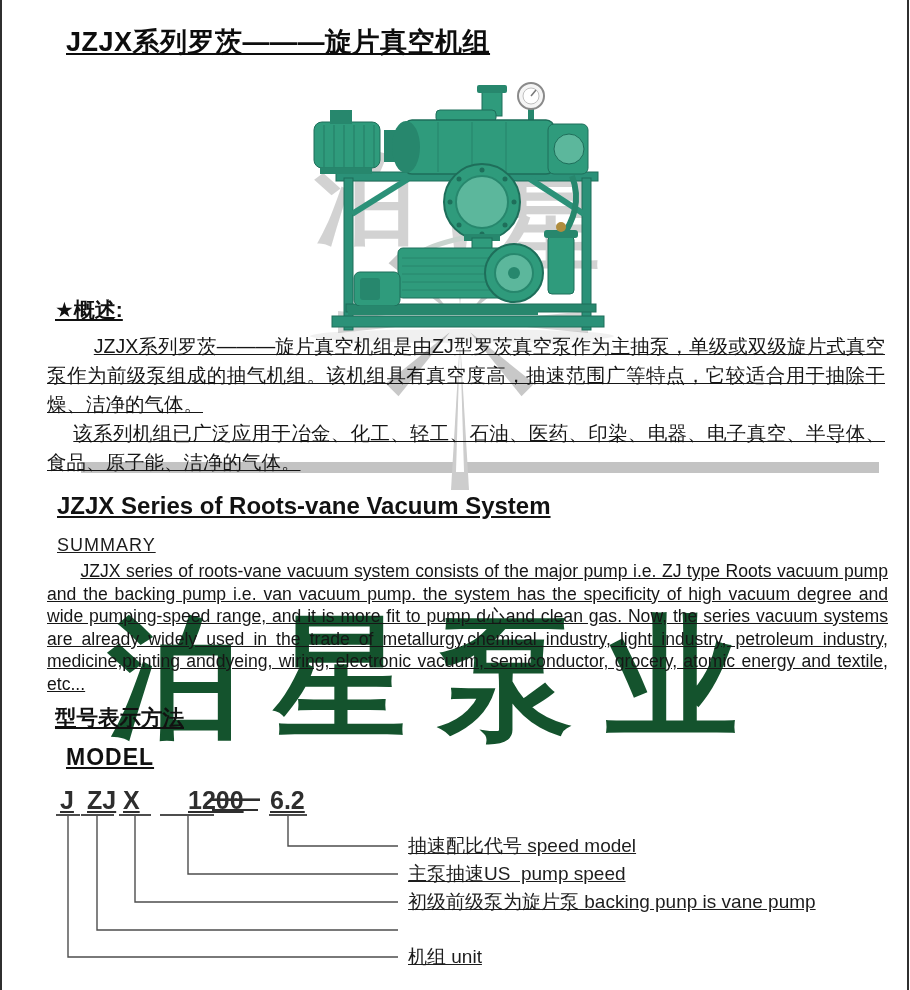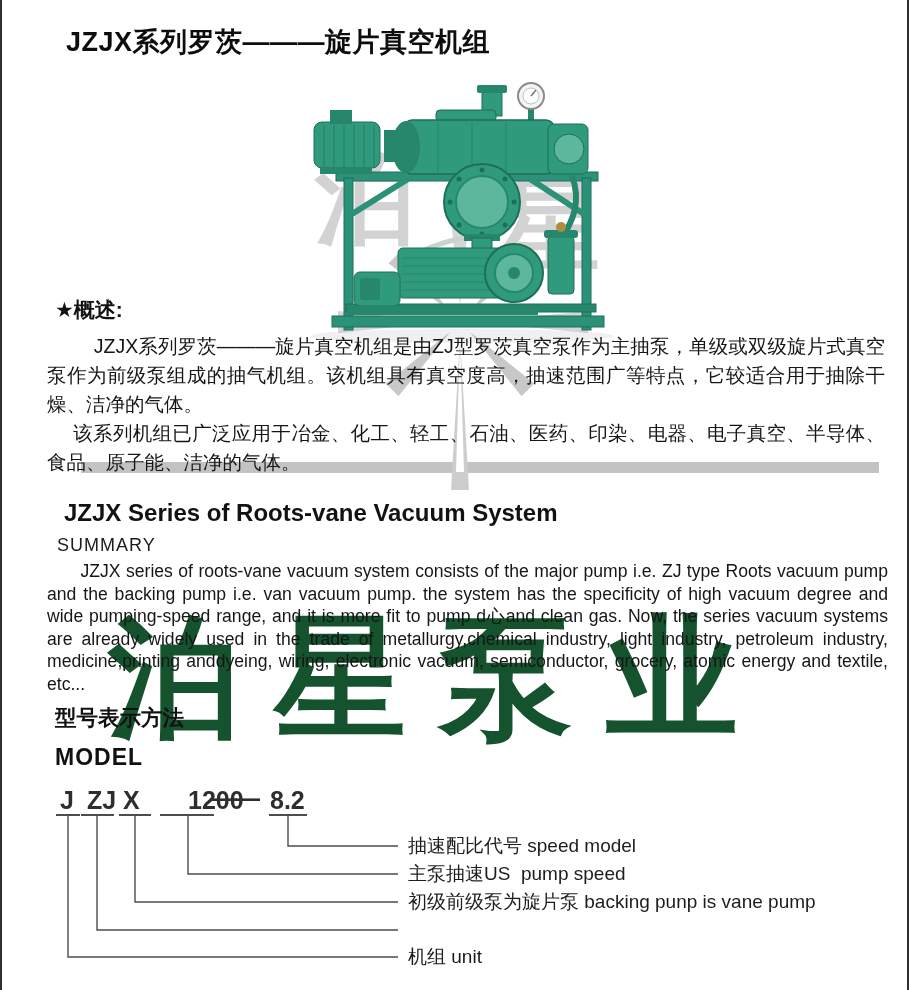--- a/index.html
+++ b/index.html
@@ -11,34 +11,34 @@
   .abs { position:absolute; }
   .edge { position:absolute; top:0; width:2px; height:990px; background:#2f2f2f; z-index:5; }
 
   
   .wm { z-index:2; pointer-events:none; }
   .wm-char { position:absolute; font-size:100px; font-weight:700; color:#cbcbcb; opacity:.85; }
   .wm-row  { position:absolute; left:108px; top:590px; font-size:132px; font-weight:700;
              color:#14532d; letter-spacing:34px; white-space:nowrap; }
 
   
-  .z { z-index:4; }
+  .z { z-index:4;text-decoration:underline; }
   .title { left:66px; top:24px; font-size:27px; font-weight:800; color:#0d0d0d; letter-spacing:.5px; }
   .ov-head { left:55px; top:296px; font-size:21px; font-weight:800; color:#111; }
   .cn-body { left:47px; top:332px; width:838px; font-size:19.5px; line-height:29px; text-align:justify; }
   .cn-body p { margin:0; }
   .cn-body p.p1 { text-indent:2.4em; }
   .cn-body p.p2 { text-indent:1.35em; }
   .divider { left:81px; top:462px; width:798px; height:11px; background:#c3c3c3; z-index:1; }
   .en-head { left:57px; top:492px; font-size:24px; font-weight:800; color:#121212; }
   .summary { left:57px; top:535px; font-size:18px; letter-spacing:1px; color:#1c1c1c; }
   .en-body { left:47px; top:560px; width:841px; font-size:17.6px; line-height:22.5px;
              text-align:justify; text-indent:1.9em; }
   .md-cn { left:55px; top:703px; font-size:21.5px; font-weight:800; color:#111; }
-  .md-en { left:55px; top:744px; font-size:23px; font-weight:800; letter-spacing:1px; color:#111; }
+  .md-en { left:66px; top:744px; font-size:23px; font-weight:800; letter-spacing:1px; color:#111; }
 
   
   .code { top:786px; font-size:25px; font-weight:600; color:#2e2e2e; }
   .sep  { top:784px; letter-spacing:-2px; }
   .u    { height:2px; background:#4d4d4d; top:814px; }
   .leader-svg { left:0; top:815px; z-index:4; }
   .mlabel { left:408px; font-size:19px; line-height:20px; color:#1d1d1d; white-space:pre; }
 </style>
 </head>
 <body>
@@ -161,33 +161,33 @@
 
   <h1 class="abs z title" style="margin:0;">JZJX系列罗茨———旋片真空机组</h1>
 
   <h2 class="abs z ov-head" style="margin:0;">★概述:</h2>
 
   <div class="abs z cn-body">
     <p class="p1">JZJX系列罗茨———旋片真空机组是由ZJ型罗茨真空泵作为主抽泵，单级或双级旋片式真空泵作为前级泵组成的抽气机组。该机组具有真空度高，抽速范围广等特点，它较适合用于抽除干燥、洁净的气体。</p>
     <p class="p2">该系列机组已广泛应用于冶金、化工、轻工、石油、医药、印染、电器、电子真空、半导体、食品、原子能、洁净的气体。</p>
   </div>
 
-  <h2 class="abs z en-head" style="margin:7px;">JZJX Series of Roots-vane Vacuum System</h2>
+  <h2 class="abs z en-head" style="margin:0;">JZJX Series of Roots-vane Vacuum System</h2>
   <div class="abs z summary">SUMMARY</div>
   <p class="abs z en-body" style="margin:0;">JZJX series of roots-vane vacuum system consists of the major pump i.e. ZJ type Roots vacuum pump and the backing pump i.e. van vacuum pump. the system has the specificity of high vacuum  degree and wide pumping-speed range, and it is more fit to pump d心and clean gas. Now, the series vacuum systems are already widely used in the trade of metallurgy,chemical industry, light industry, petroleum industry, medicine,printing anddyeing, wiring, electronic vacuum, semiconductor, grocery, atomic energy and textile, etc...</p>
 
   <h2 class="abs z md-cn" style="margin:0;">型号表示方法</h2>
   <h2 class="abs z md-en" style="margin:0;">MODEL</h2>
 
   <span class="abs z code" style="left:60px;">J</span>
   <span class="abs z code" style="left:87px;">ZJ</span>
   <span class="abs z code" style="left:123px;">X</span>
   <span class="abs z code" style="left:161px;margin-left:27px;">1200</span>
   <span class="abs z code sep" style="left:212px;">——</span>
-  <span class="abs z code" style="left:270px;">8.2</span>
+  <span class="abs z code" style="left:270px;">6.2</span>
 
   <div class="abs z u" style="left:56px;  width:24px;"></div>
   <div class="abs z u" style="left:81px;  width:33px;"></div>
   <div class="abs z u" style="left:119px; width:32px;"></div>
   <div class="abs z u" style="left:160px; width:54px;"></div>
   <div class="abs z u" style="left:269px; width:38px;"></div>
 
   <svg class="abs leader-svg" width="910" height="160" viewBox="0 0 910 160">
     <g fill="none" stroke="#4d4d4d" stroke-width="1.4">
       <polyline points="288,0 288,31 398,31"></polyline>

